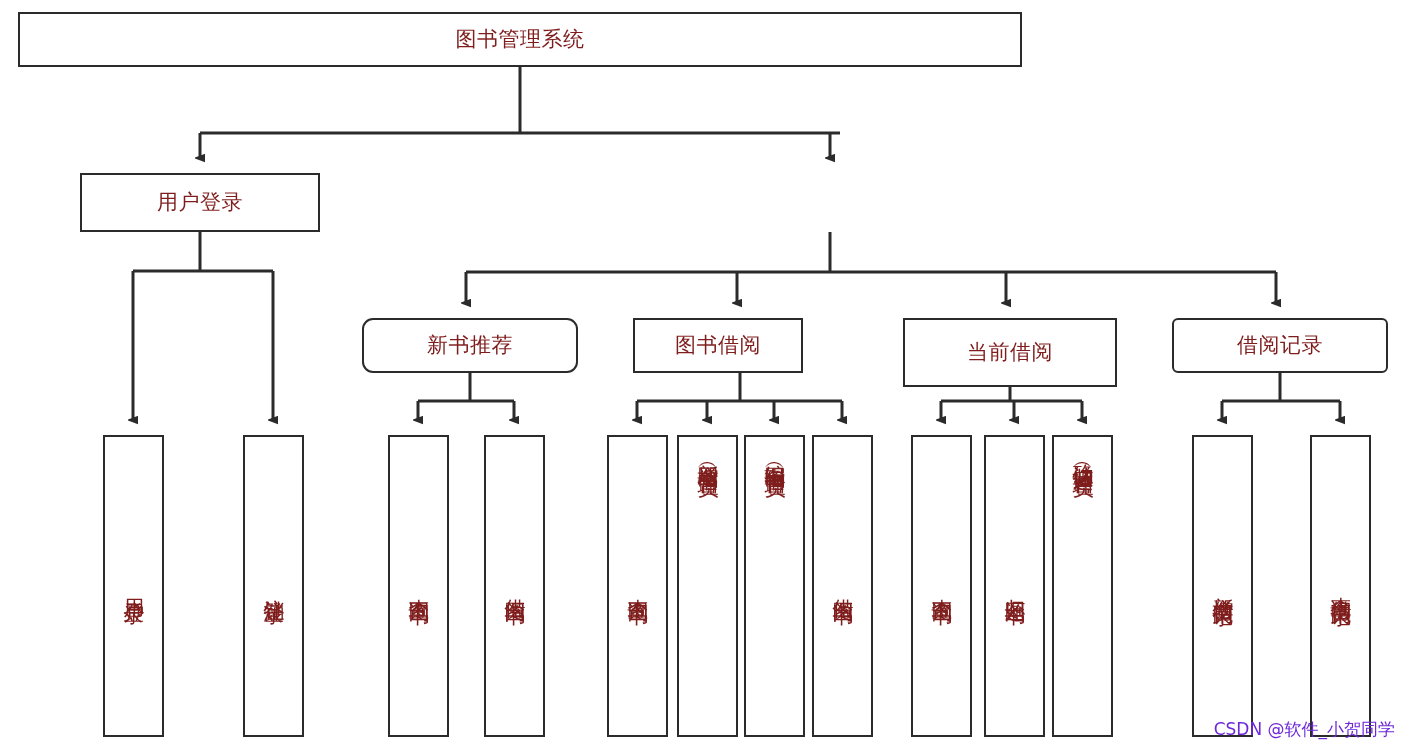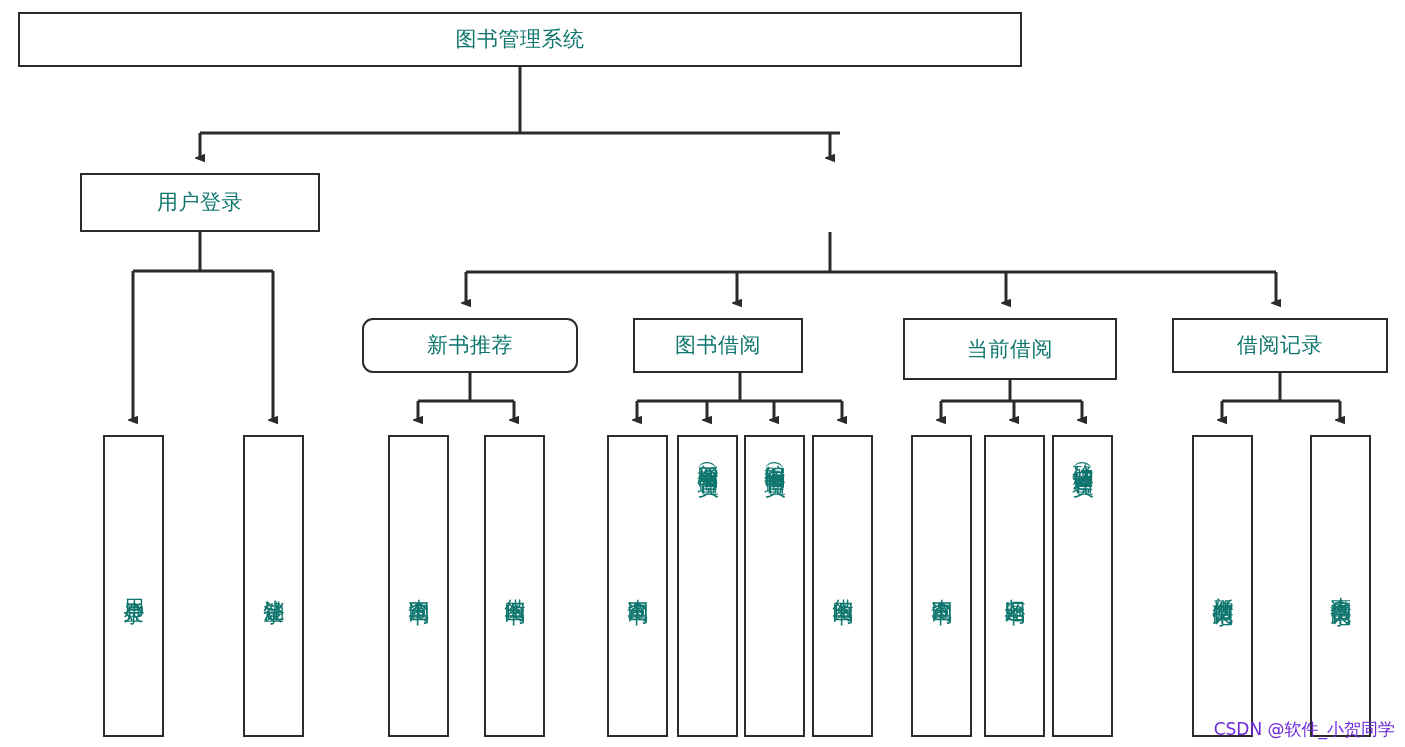--- a/index.html
+++ b/index.html
@@ -29,21 +29,21 @@
     box-sizing: border-box;
     background: #ffffff;
     border: 2px solid #2b2b2b;
     display: flex;
     align-items: center;
     justify-content: center;
     z-index: 3;
   }
   .node-label {
     font-size: 21px;
-    color: #0f766e;
+    color: #7f1d1d;
     letter-spacing: 0.5px;
     line-height: 1.15;
     white-space: nowrap;
   }
   .node.leaf {
     align-items: flex-start;
     justify-content: center;
     padding-top: 10px;
   }
   .node.leaf .node-label {
@@ -132,24 +132,24 @@
   <div class="node" style="left:80px; top:173px; width:240px; height:59px;">
     <span class="node-label">用户登录</span>
   </div>
 
   <div class="node" style="left:362px; top:318px; width:216px; height:55px;border-radius:11px;">
     <span class="node-label">新书推荐</span>
   </div>
   <div class="node" style="left:633px; top:318px; width:170px; height:55px;">
     <span class="node-label">图书借阅</span>
   </div>
-  <div class="node" style="left:903px; top:318px; width:214px; height:62px;">
+  <div class="node" style="left:903px; top:318px; width:214px; height:69px;">
     <span class="node-label">当前借阅</span>
   </div>
-  <div class="node" style="left:1172px; top:318px; width:216px; height:55px;">
+  <div class="node" style="left:1172px; top:318px; width:216px; height:55px;border-radius:6px;">
     <span class="node-label">借阅记录</span>
   </div>
 
   <div class="node leaf centered" style="left:103px; top:435px; width:61px; height:302px;">
     <span class="node-label">用户登录</span>
   </div>
   <div class="node leaf centered" style="left:243px; top:435px; width:61px; height:302px;">
     <span class="node-label">注销登录</span>
   </div>
 

